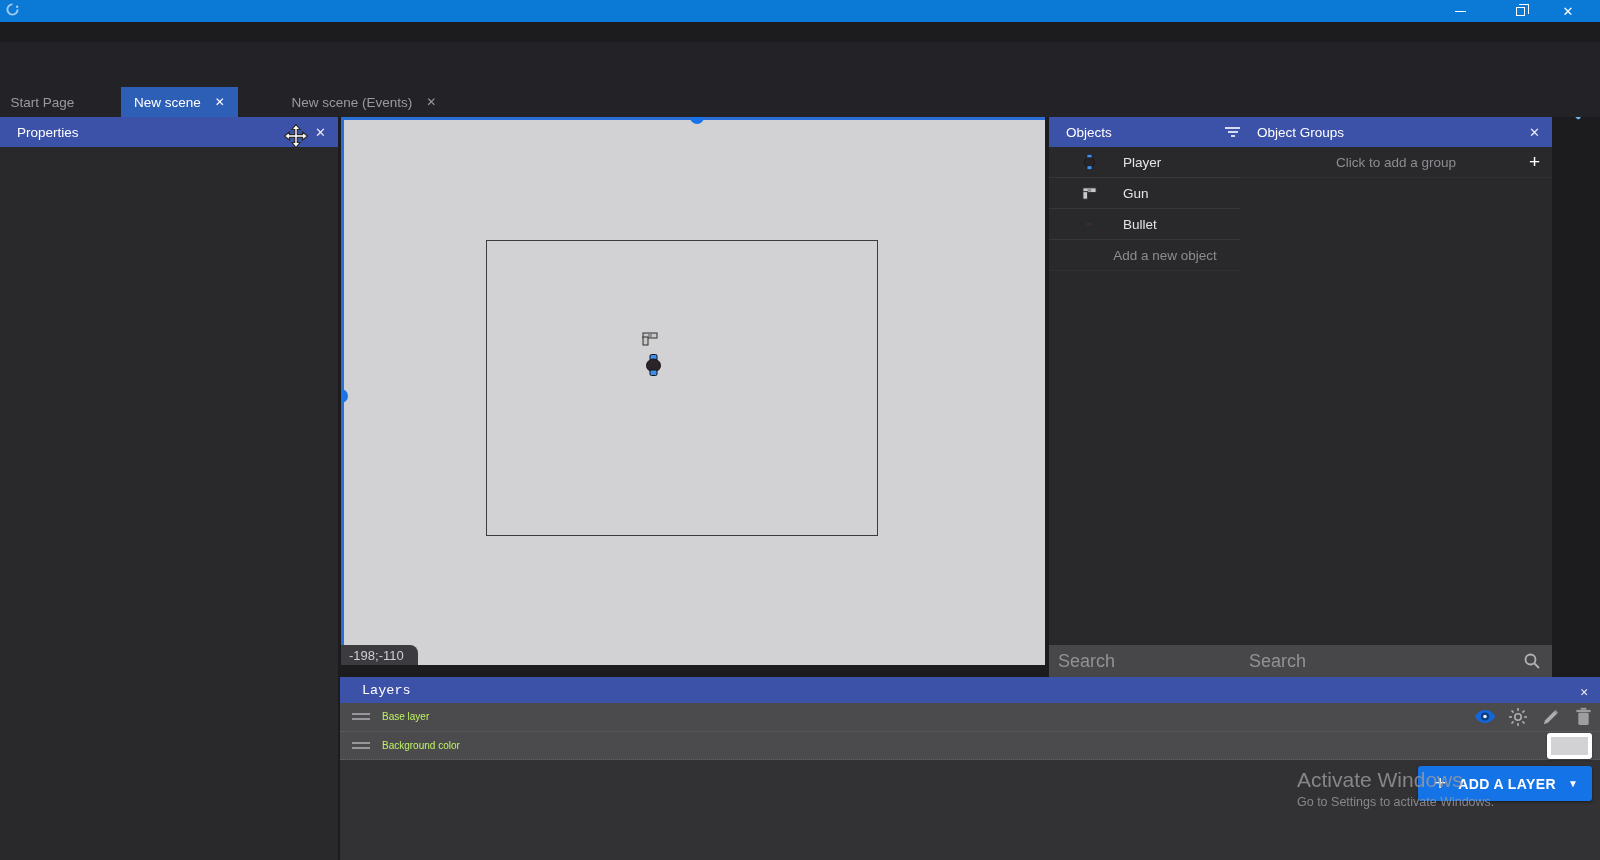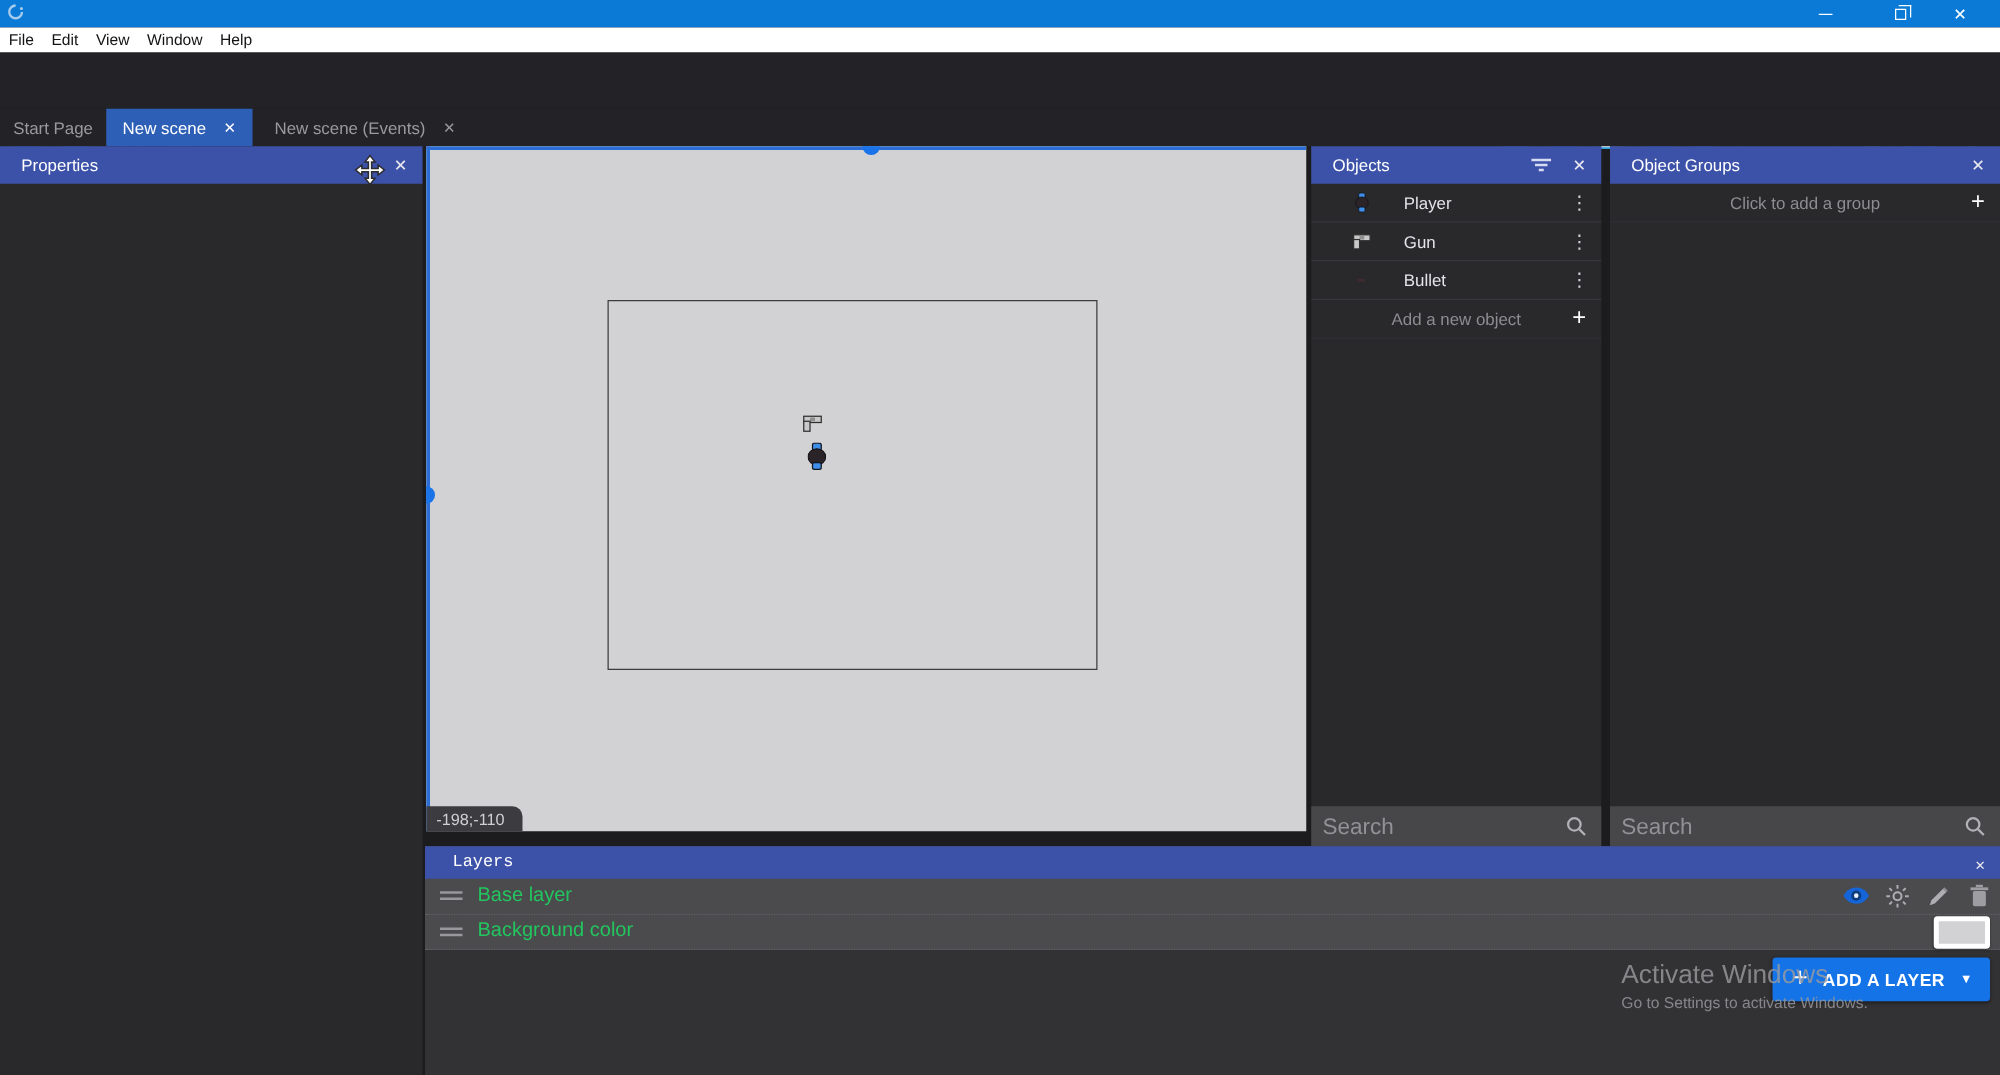--- a/index.html
+++ b/index.html
@@ -25,21 +25,21 @@
              display:flex; align-items:center; font-size:12.5px; color:#141414; padding-left:7px; }
   .menu-item { padding:0 10px 0 0; margin-right:4px; cursor:default; }
 
   
   .toolbar { position:absolute; left:0; top:42px; width:1600px; height:45px; background:#232327; }
   .tb-icon { position:absolute; top:50px; width:30px; height:30px; }
   .tb-sep { position:absolute; top:51px; width:1px; height:27px; background:#47474c; }
 
   
   .tabbar { position:absolute; left:0; top:87px; width:1600px; height:30px; background:#232327;
-            display:flex; font-size:13.5px; }
+            display:flex; font-size:13.5px;gap:36px; }
   .tab { display:flex; align-items:center; justify-content:center; color:#9a9a9e; cursor:default; }
   .tab .tab-close { margin-left:14px; font-size:12px; color:#9a9a9e; }
   .tab.active { background:#2e5fb7; color:#fff; }
   .tab.active .tab-close { color:#fff; }
 
   
   .panel { position:absolute; background:#29292c; }
   .panel-header { height:30px; background:#3c51a8; color:#fff; font-size:13.5px;
                   display:flex; align-items:center; position:relative; }
   .panel-title { margin-left:17px; }
@@ -78,30 +78,30 @@
              color:#8d8d91; font-size:13.5px; position:relative; border-bottom:1px solid #303034; }
   .add-plus { position:absolute; right:12px; color:#fff; font-size:19px; font-weight:400; }
   .panel-spacer { flex:1; }
   .search-row { height:32px; background:#47474a; position:relative; display:flex; align-items:center; }
   .search-input { background:transparent; border:none; outline:none; color:#c9c9cd;
                   font-size:18px; padding-left:9px; width:80%; font-family:"Liberation Sans",sans-serif; }
   .search-input::placeholder { color:#929296; opacity:1; }
   .search-mag { position:absolute; right:12px; top:8px; }
 
   
-  #groups { left:1288px; top:117px; width:312px; height:560px; display:flex; flex-direction:column; }
+  #groups { left:1240px; top:117px; width:312px; height:560px; display:flex; flex-direction:column; }
   .group-add-row { height:31px; display:flex; align-items:center; justify-content:center;
                    color:#8d8d91; font-size:13.5px; position:relative; border-bottom:1px solid #303034; }
 
   
   #layers { left:340px; top:677px; width:1260px; height:183px; background:#4b4b4e; }
   #layers .panel-header { height:26px;font-family:Liberation Mono, monospace; }
   #layers .panel-title { margin-left:22px; }
   .layer-row { height:28.5px; display:flex; align-items:center; position:relative;
-               border-bottom:1px dotted #616165; color:#22c55e; font-size:16px; }
+               border-bottom:1px dotted #616165; color:#bef264; font-size:10px; }
   .drag-handle { width:18px; margin:0 0 0 12px; }
   .drag-handle span { display:block; width:18px; height:2px; background:#98989c; margin:3px 0; }
   .layer-name { margin-left:12px; }
   .layer-actions { position:absolute; right:0; top:0; height:100%; display:flex; align-items:center; }
   .layer-act { margin-right:0; display:flex; align-items:center; justify-content:center; width:33px; }
   .color-swatch { position:absolute; right:8px; top:56px; width:45px; height:26px; background:#ffffff;
                   border-radius:3px; display:flex; align-items:center; justify-content:center;
                   box-shadow:0 1px 2px rgba(0,0,0,.4); z-index:3; }
   .color-swatch i { display:block; width:37px; height:18px; background:#d2d2d5; }
   .layers-bottom { position:absolute; left:0; top:83px; width:100%; height:100px; background:#323235; }
@@ -134,27 +134,20 @@
     </span>
     <span class="win-btn min">
         <i class="min-glyph"></i>
       </span>
     <span class="win-btn rest">
         <i class="rest-glyph"></i>
       </span>
     <span class="win-btn close">✕</span>
   </div>
 
-  <div class="menubar">
-    <span class="menu-item">File</span>
-    <span class="menu-item">Edit</span>
-    <span class="menu-item">View</span>
-    <span class="menu-item">Window</span>
-    <span class="menu-item">Help</span>
-  </div>
 
   <div class="toolbar">
     <span class="tb-icon" style="left:8px">
       <svg width="30" height="30" viewBox="0 0 32 32">
           <rect x="7" y="3" width="21" height="24" fill="#2e86d3"></rect>
           <rect x="3" y="6" width="21" height="24" fill="#1c4f9e"></rect>
           <rect x="6" y="10" width="13" height="2" fill="#9fc6ec"></rect>
           <rect x="6" y="14" width="10" height="2" fill="#9fc6ec"></rect>
           <rect x="6" y="18" width="12" height="2" fill="#9fc6ec"></rect>
           <rect x="6" y="22" width="8" height="2" fill="#9fc6ec"></rect>

